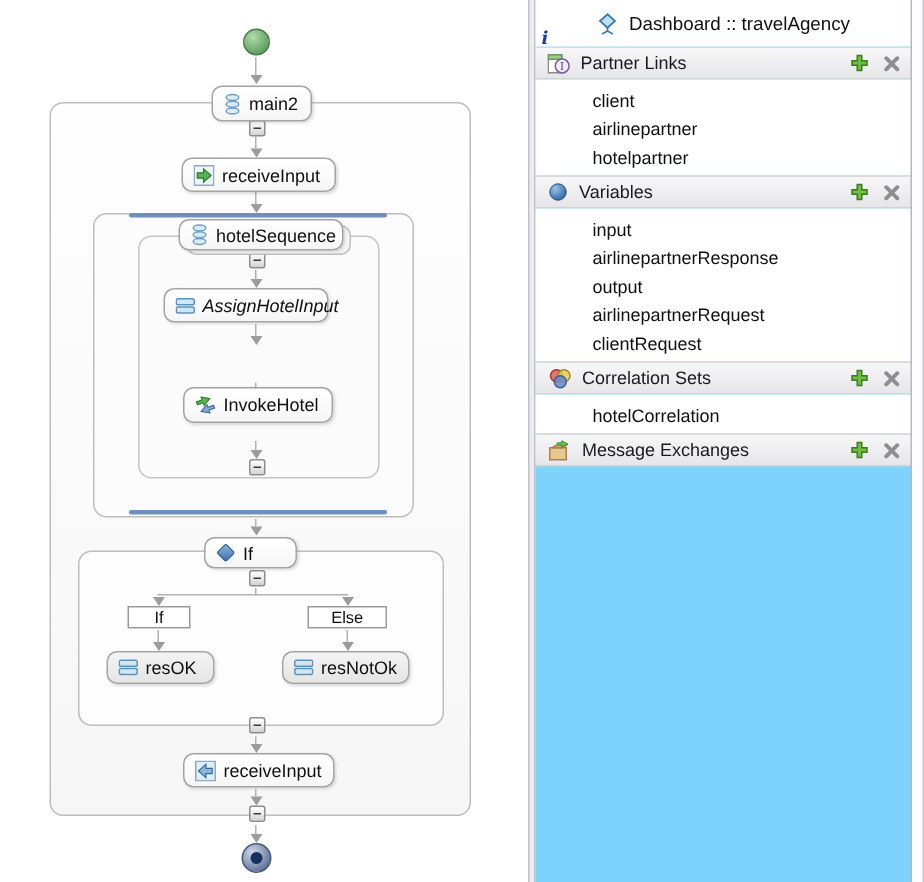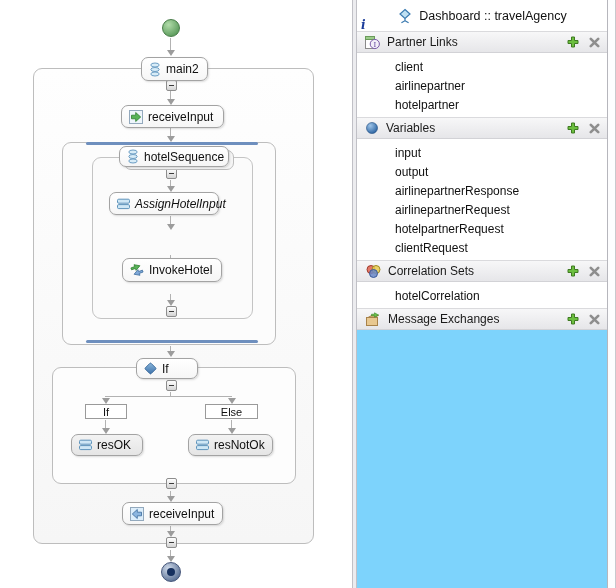--- a/index.html
+++ b/index.html
@@ -290,24 +290,23 @@
         </svg>
       </span>
       <span class="btn">
         <svg width="11" height="11" viewBox="0 0 11 11">
           <path d="M1.8,1.8 L9.2,9.2 M9.2,1.8 L1.8,9.2" stroke="#8e8e8e" stroke-width="2.6" stroke-linecap="round"></path>
         </svg>
       </span>
     </div>
     <div class="items">
       <div class="item">input</div>
+      <div class="item">airlinepartnerResponse</div>
       <div class="item">output</div>
-      <div class="item">airlinepartnerResponse</div>
       <div class="item">airlinepartnerRequest</div>
-      <div class="item">hotelpartnerRequest</div>
       <div class="item">clientRequest</div>
     </div>
 
     <div class="band">
       <svg width="16" height="15" viewBox="0 0 16 15">
         <circle cx="6" cy="5.5" r="4" fill="#e06a5a" fill-opacity="0.9" stroke="#a03a2a"></circle>
         <circle cx="11" cy="5.5" r="4" fill="#e8cc50" fill-opacity="0.85" stroke="#a08a20"></circle>
         <circle cx="8.5" cy="9.5" r="4" fill="#6a88c8" fill-opacity="0.85" stroke="#3a5a98"></circle>
       </svg>
       <span class="band-label">Correlation Sets</span>

